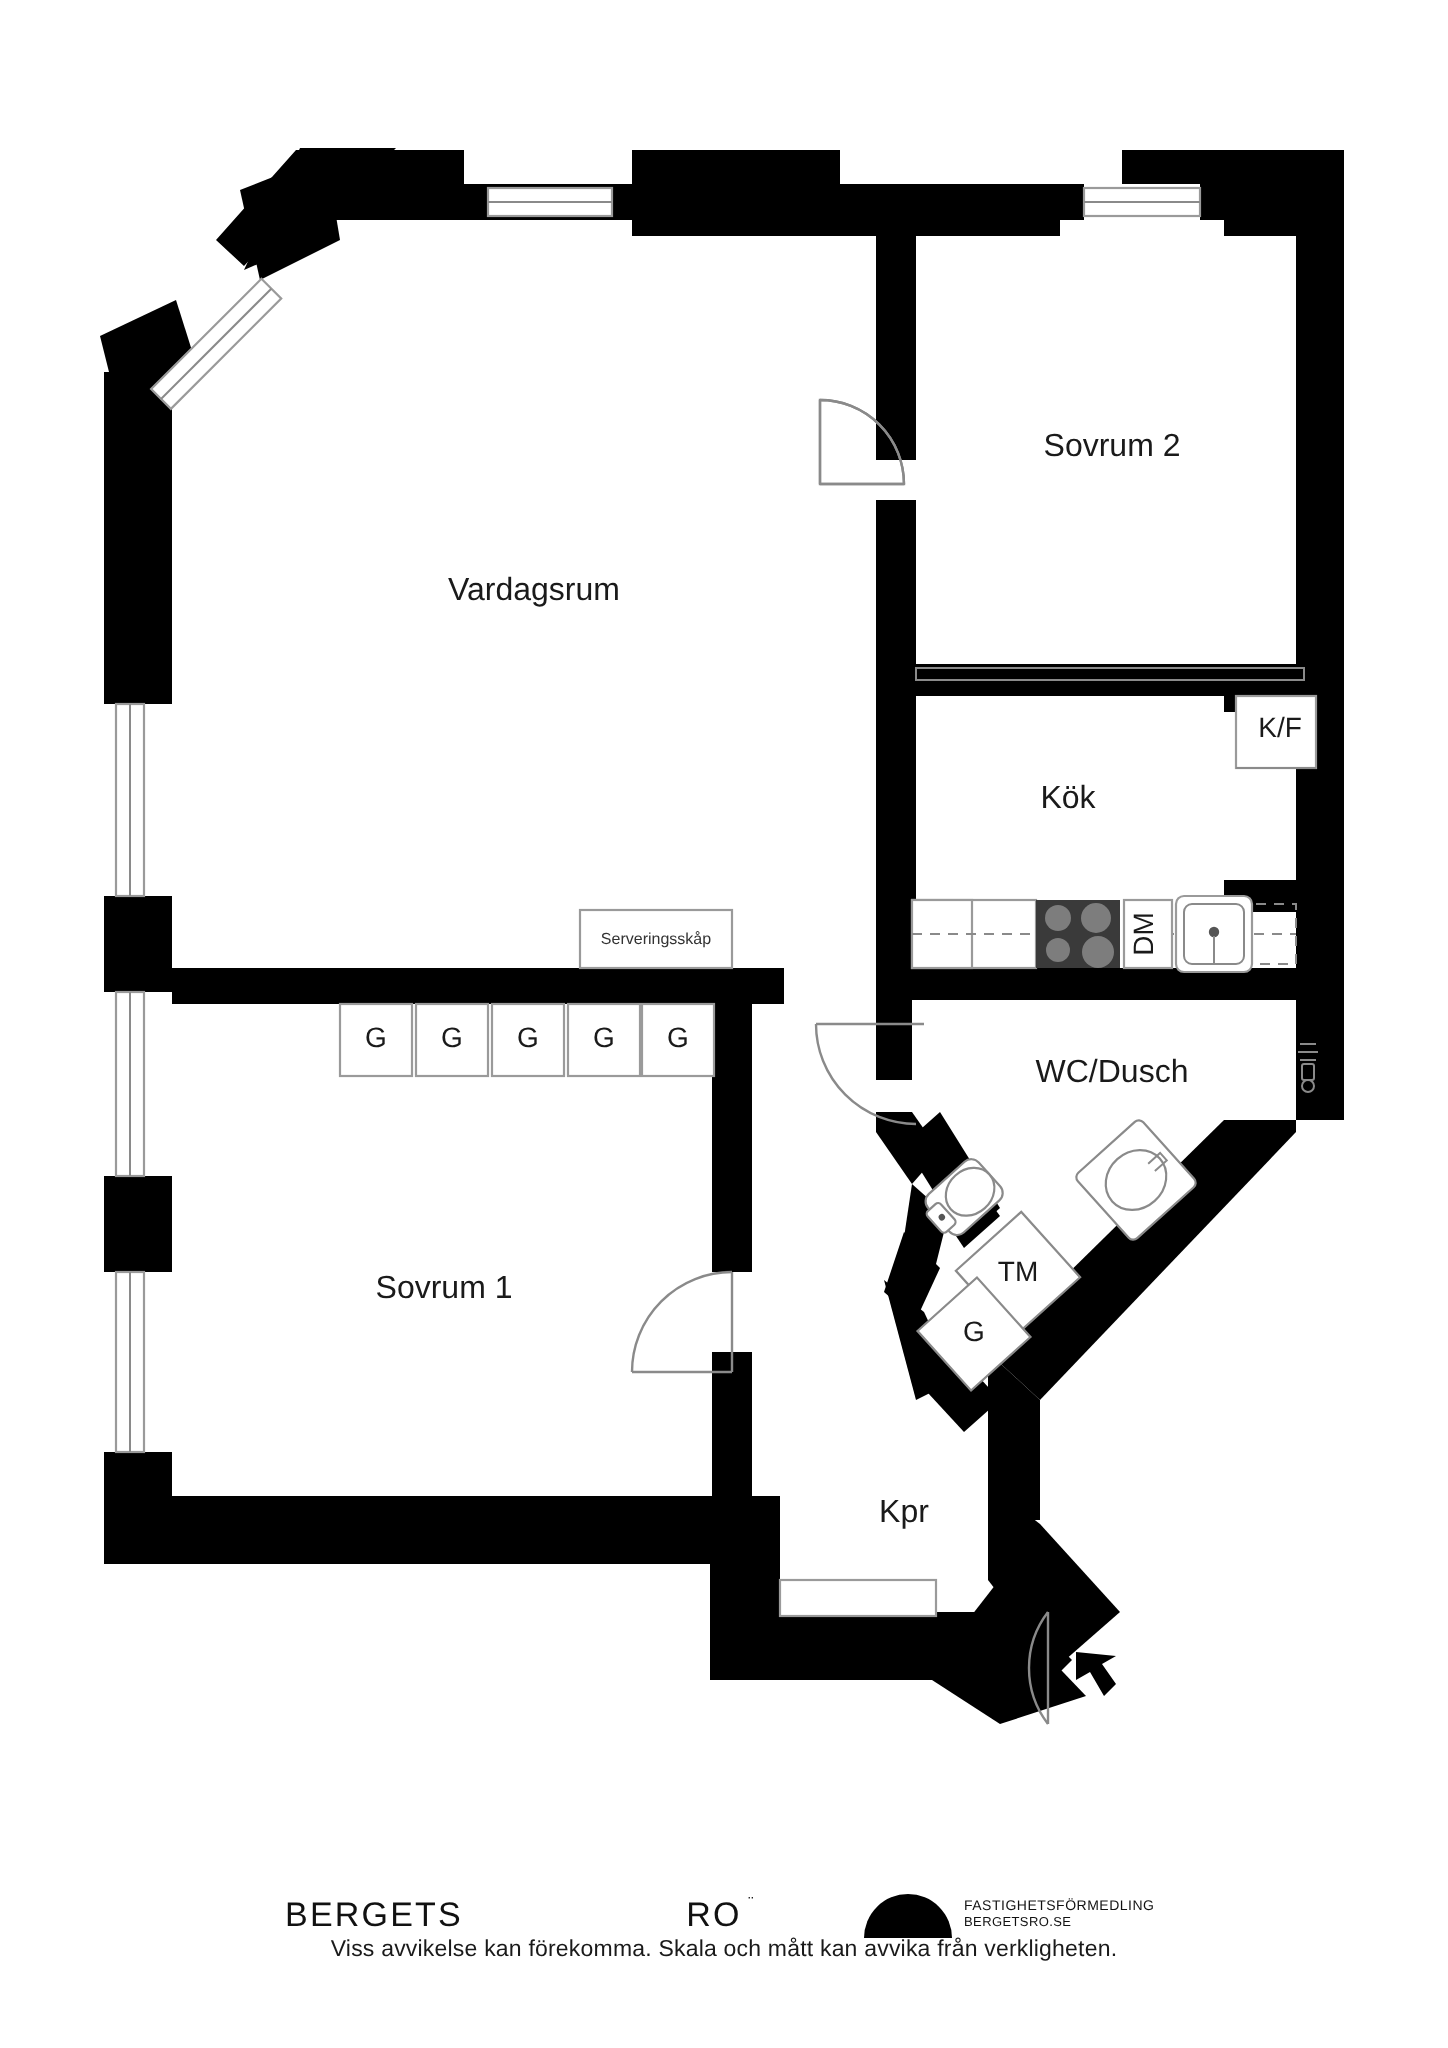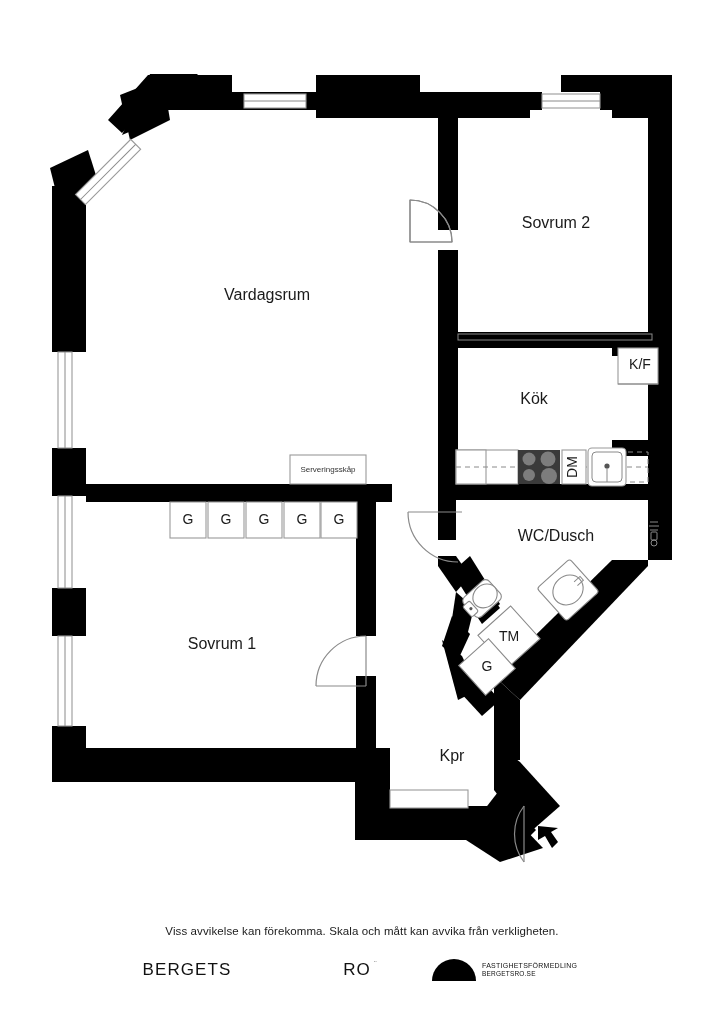--- a/index.html
+++ b/index.html
@@ -317,31 +317,31 @@
     <text class="rm-label" x="534" y="400">Kök</text>
     <text class="rm-label" x="222" y="645">Sovrum 1</text>
     <text class="rm-label" x="556" y="537">WC/Dusch</text>
     <text class="rm-label" x="452" y="757">Kpr</text>
   </g>
 
 </svg>
 </div>
 
 <div id="footer">
-  <div id="disclaimer">Viss avvikelse kan förekomma. Skala och mått kan avvika från verkligheten.</div>
   <div id="brandrow">
     <div class="brand-cell">
       <div id="brand-bergets">BERGETS</div>
     </div>
     <div class="brand-cell" id="brand-ro-wrap">
       <div id="brand-ro"><span>RO</span><sup>¨</sup></div>
     </div>
     <div class="brand-cell">
       <div id="brand-logo">
         <div class="logo-dome"></div>
         <div class="logo-text">
           <span class="l1">FASTIGHETSFÖRMEDLING</span>
           <span class="l2">BERGETSRO.SE</span>
         </div>
       </div>
     </div>
   </div>
+  <div id="disclaimer">Viss avvikelse kan förekomma. Skala och mått kan avvika från verkligheten.</div>
 </div>
 
 </body></html>

